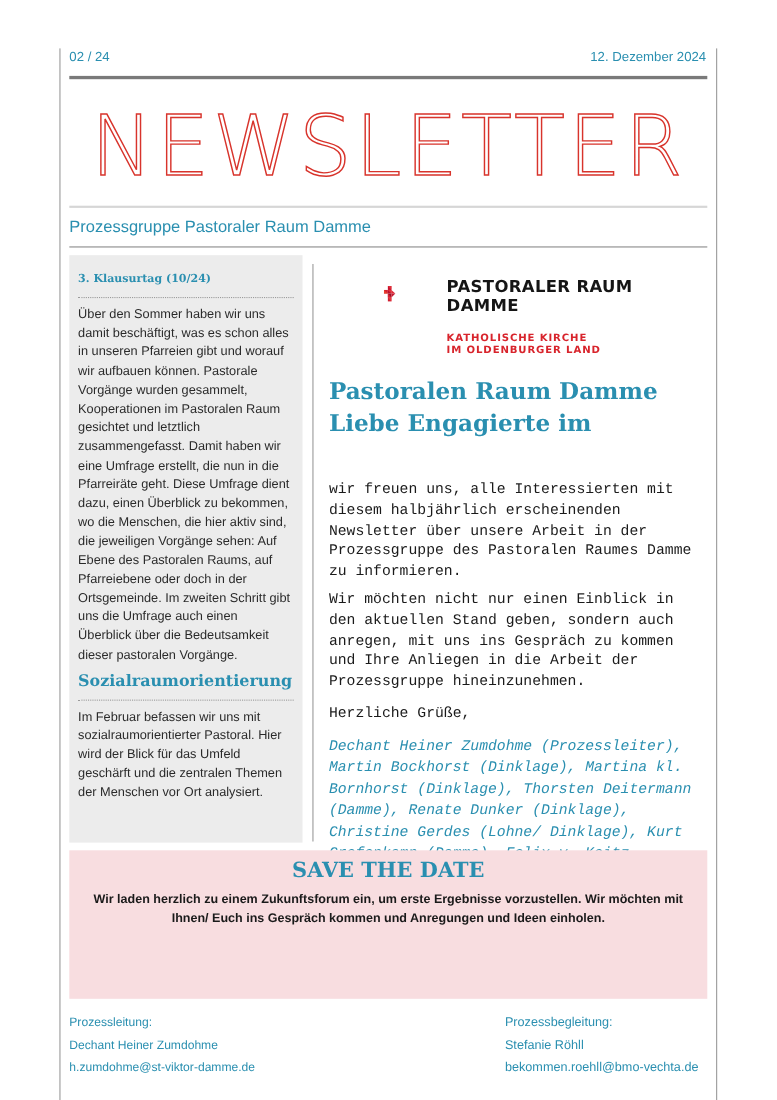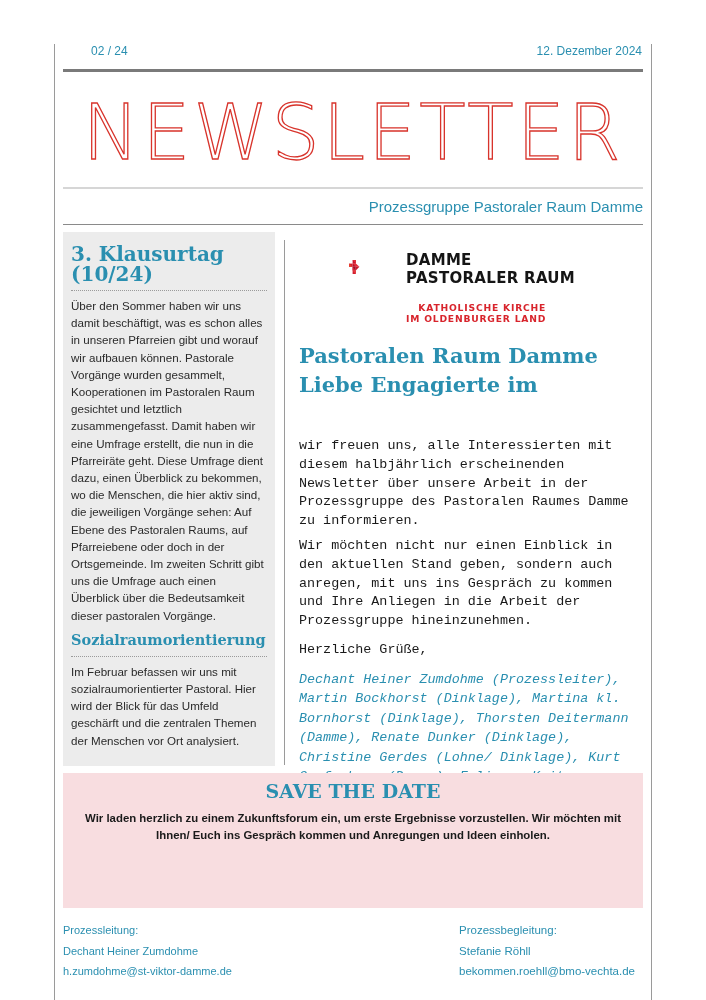--- a/index.html
+++ b/index.html
@@ -2,43 +2,43 @@
 <html><head>
 <meta charset="utf-8">
 <style>
   * { box-sizing: border-box; margin: 0; padding: 0; }
   html, body { width: 706px; height: 1000px; background: #ffffff; overflow: hidden; }
   body { position: relative; font-family: "DejaVu Sans", sans-serif; color: #222; }
 
   .page-border-left { position: absolute; left: 54px; top: 44px; width: 1px; height: 956px; background: #9a9a9a; }
   .page-border-right { position: absolute; left: 651px; top: 44px; width: 1px; height: 956px; background: #9a9a9a; }
 
-  .issue { position: absolute; left: 63px; top: 44px; font-size: 12px; color: #2a8fb0; font-family: "Liberation Sans", sans-serif; margin-left: 28px; }
+  .issue { position: absolute; left: 63px; top: 44px; font-size: 12px; color: #2a8fb0; font-family: "Liberation Sans", sans-serif; }
   .date { position: absolute; right: 64px; top: 44px; font-size: 12px; color: #2a8fb0; font-family: "Liberation Sans", sans-serif; }
   .rule-thick { position: absolute; left: 63px; top: 69px; width: 580px; height: 3px; background: #7a7a7a; }
 
   .masthead { position: absolute; left: 63px; top: 88px; width: 580px; text-align: center;
     font-family: "DejaVu Sans", sans-serif; font-weight: 200; font-size: 76px; letter-spacing: 3px;
     color: transparent; -webkit-text-stroke: 1.3px #d8342c; line-height: 90px; }
 
   .rule-thin1 { position: absolute; left: 63px; top: 187px; width: 580px; height: 2px; background: #d6d6d6; }
-  .subtitle { position: absolute; left: 63px; top: 198px; width: 580px; text-align: right; font-size: 15px; color: #2a8fb0; font-family: "Liberation Sans", sans-serif; }
+  .subtitle { position: absolute; left: 63px; top: 198px; width: 580px; text-align: left; font-size: 15px; color: #2a8fb0; font-family: "Liberation Sans", sans-serif; }
   .rule-thin2 { position: absolute; left: 63px; top: 224px; width: 580px; height: 1px; background: #8a8a8a; }
 
   .sidebar { position: absolute; left: 63px; top: 232px; width: 212px; height: 534px; background: #ececec; padding: 12px 8px 0 8px; }
-  .sidebar h2 { font-family: "DejaVu Serif", serif; font-weight: bold; color: #2a8fb0; font-size: 20px; line-height: 20px; }
+  .sidebar h2 { font-family: "DejaVu Serif", serif; font-weight: bold; color: #2a8fb0; font-size: 10px; line-height: 20px; }
   .sidebar .dots { border-bottom: 1.5px dotted #9a9a9a; margin: 6px 0 6px 0; }
   .sidebar p { font-size: 11.6px; line-height: 17.2px; color: #2a2a2a; font-family: "Liberation Sans", sans-serif; }
   .sidebar h2.second { margin-top: 6px; font-size: 14.5px; }
 
   .col-divider { position: absolute; left: 284px; top: 240px; width: 1px; height: 525px; background: #9a9a9a; }
 
   .logo { position: absolute; left: 350px; top: 232px; width: 260px; height: 70px; }
   .logo-text1 { position: absolute; left: 406px; top: 251px; font-family: "DejaVu Sans", sans-serif; font-weight: bold; font-size: 15px; color: #151515; line-height: 18px; letter-spacing: 0.3px; }
-  .logo-text2 { position: absolute; left: 406px; top: 302px; font-family: "DejaVu Sans", sans-serif; font-size: 9.2px; color: #d8242c; line-height: 11px; letter-spacing: 0.8px; font-weight: bold; text-align: right; }
+  .logo-text2 { position: absolute; left: 406px; top: 302px; font-family: "DejaVu Sans", sans-serif; font-size: 9.2px; color: #d8242c; line-height: 11px; letter-spacing: 0.8px; font-weight: bold; }
 
   .greet-title { position: absolute; left: 299px; top: 341px; width: 340px; font-family: "DejaVu Serif", serif; font-weight: bold; font-size: 21px; line-height: 29px; color: #2a8fb0; }
 
   .main-body { position: absolute; left: 299px; top: 421px; width: 345px; font-family: Liberation Mono, monospace; font-size: 13.4px; line-height: 18.8px; color: #1a1a1a; margin-top: 16px; }
   .main-body p { margin-bottom: 6px; }
   .main-body p.greeting { margin-top: 10px; margin-bottom: 10px; }
   .members { font-style: italic; color: #2a8fb0; font-size: 13.4px; line-height: 19.5px; }
 
   .save-box { position: absolute; left: 63px; top: 773px; width: 580px; height: 135px; background: #f8dde0; text-align: center; padding-top: 6px; }
   .save-title { font-family: "DejaVu Serif", serif; font-weight: bold; font-size: 19px; color: #2a8fb0; line-height: 24px; text-align: center; }
@@ -84,22 +84,22 @@
   <rect x="18" y="18" width="16" height="16" fill="#b80f2a"></rect>
   <polygon points="18,18 34,34 34,18" fill="#e3303a"></polygon>
   <polygon points="34,18 52,34 34,34" fill="#e02a36"></polygon>
   <rect x="18" y="34" width="16" height="18" fill="#9e0f26"></rect>
   <polygon points="34,34 52,34 34,52" fill="#c51a30"></polygon>
   <polygon points="18,34 34,52 18,52" fill="#d62436"></polygon>
   <rect x="18" y="52" width="16" height="18" fill="#d01e30"></rect>
   <polygon points="18,52 34,70 34,52" fill="#e83a3e"></polygon>
 </svg>
 <div class="logo-text1">
+  <div>PASTORALER RAUM</div>
   <div>DAMME</div>
-  <div>PASTORALER RAUM</div>
 </div>
 <div class="logo-text2">
   <div>KATHOLISCHE KIRCHE</div>
   <div>IM OLDENBURGER LAND</div>
 </div>
 
 <h1 class="greet-title">
   <div>Pastoralen Raum Damme</div>
   <div>Liebe Engagierte im</div>
 </h1>

